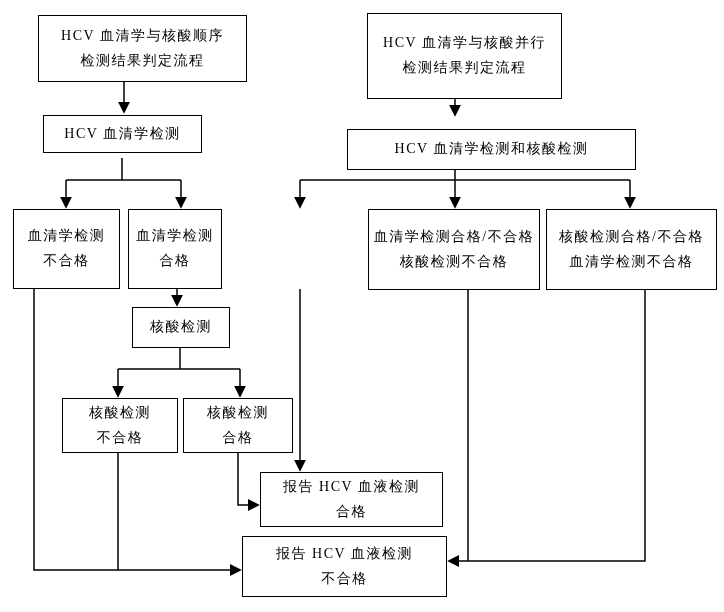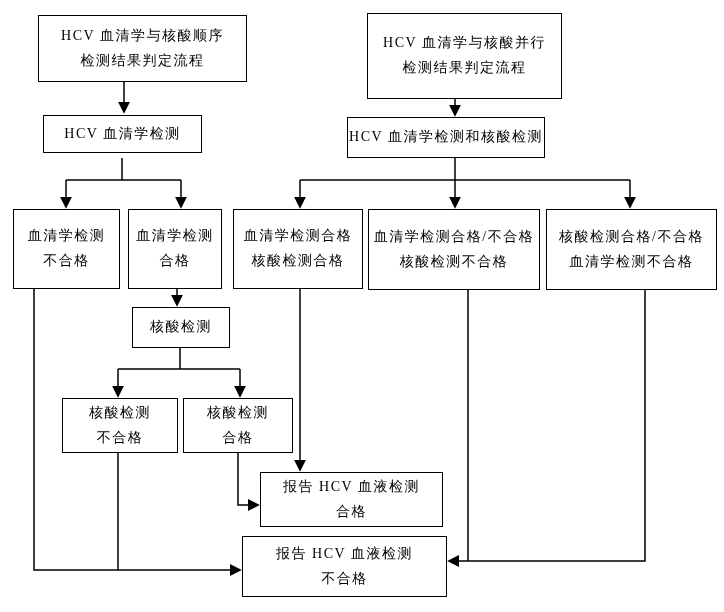--- a/index.html
+++ b/index.html
@@ -113,28 +113,24 @@
   <div class="node" style="left:183px;top:398px;width:110px;height:55px">
     <span class="ln">核酸检测</span>
     <span class="ln">合格</span>
   </div>
 
   <div class="node" style="left:367px;top:13px;width:195px;height:86px">
     <span class="ln">HCV 血清学与核酸并行</span>
     <span class="ln">检测结果判定流程</span>
   </div>
 
-  <div class="node" style="left:347px;top:117px;width:198px;height:41px">
+  <div class="node" style="left:347px;top:129px;width:289px;height:41px">
     <span class="ln">HCV 血清学检测和核酸检测</span>
   </div>
 
-  <div class="node" style="left:233px;top:209px;width:130px;height:80px">
-    <span class="ln">血清学检测合格</span>
-    <span class="ln">核酸检测合格</span>
-  </div>
 
   <div class="node" style="left:546px;top:209px;width:171px;height:81px">
     <span class="ln">核酸检测合格/不合格</span>
     <span class="ln">血清学检测不合格</span>
   </div>
 
   <div class="node" style="left:368px;top:209px;width:172px;height:81px">
     <span class="ln">血清学检测合格/不合格</span>
     <span class="ln">核酸检测不合格</span>
   </div>

